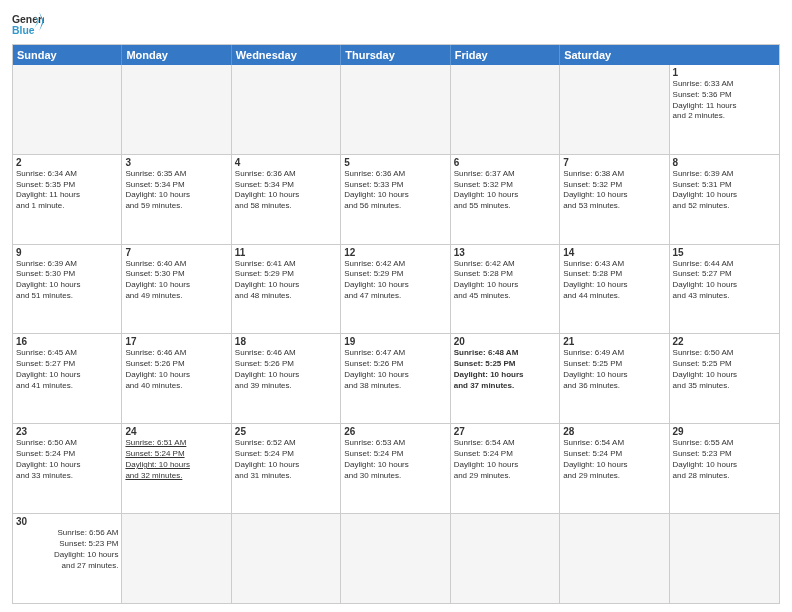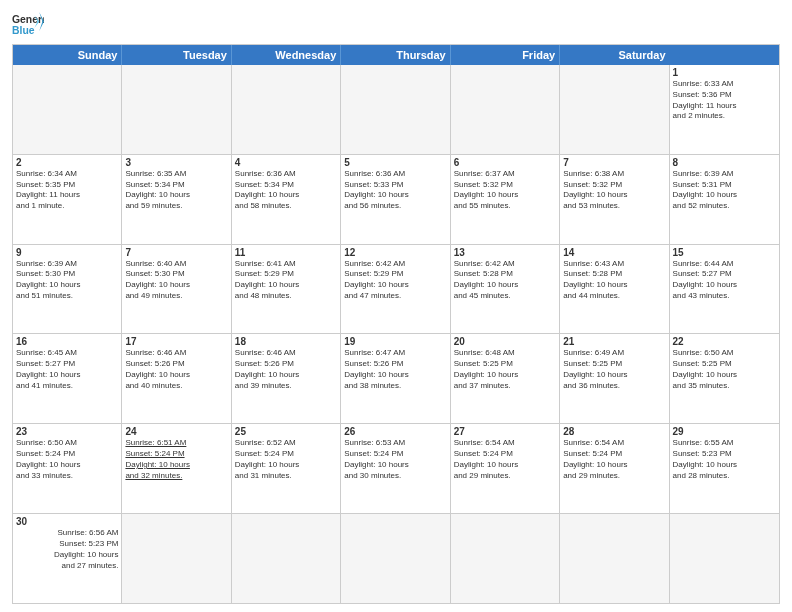--- a/index.html
+++ b/index.html
@@ -54,21 +54,21 @@
     .cal-header {
       display: grid;
       grid-template-columns: repeat(7, 1fr);
       background: #3578c5;
     }
     .cal-header-cell {
       color: #fff;
       font-size: 11px;
       font-weight: bold;
       padding: 4px 4px;
-      text-align: right;
+      text-align: left;
       border-right: 1px solid #5a96d5;
     }
     .cal-header-cell:last-child { border-right: none; }
     .cal-body {
       flex: 1;
       display: flex;
       flex-direction: column;
     }
     .cal-row {
       display: grid;
@@ -121,21 +121,21 @@
     </div>
     <div class="title-block">
       <div class="month-title"></div>
       <div class="location"></div>
     </div>
   </div>
 
   <div class="calendar">
     <div class="cal-header">
     <div class="cal-header-cell">Sunday</div>
-        <div class="cal-header-cell">Tuesday</div>
+        <div class="cal-header-cell">Monday</div>
         <div class="cal-header-cell">Wednesday</div>
         <div class="cal-header-cell">Thursday</div>
         <div class="cal-header-cell">Friday</div>
         <div class="cal-header-cell">Saturday</div>
       </div>
     <div class="cal-body">
     <div class="cal-row">
           <div class="cal-cell empty"></div>
           <div class="cal-cell empty"></div>
           <div class="cal-cell empty"></div>
@@ -276,21 +276,21 @@
           </div>
           <div class="cal-cell">
             <div class="day-num">19</div>
             <div class="day-info" style="white-space: pre-line;">Sunrise: 6:47 AM
 Sunset: 5:26 PM
 Daylight: 10 hours
 and 38 minutes.</div>
           </div>
           <div class="cal-cell">
             <div class="day-num">20</div>
-            <div class="day-info" style="white-space: pre-line;">Sunrise: 6:48 AM
+            <div class="day-info" style="white-space: pre-line; font-weight: bold;">Sunrise: 6:48 AM
 Sunset: 5:25 PM
 Daylight: 10 hours
 and 37 minutes.</div>
           </div>
           <div class="cal-cell">
             <div class="day-num">21</div>
             <div class="day-info" style="white-space: pre-line;">Sunrise: 6:49 AM
 Sunset: 5:25 PM
 Daylight: 10 hours
 and 36 minutes.</div>

